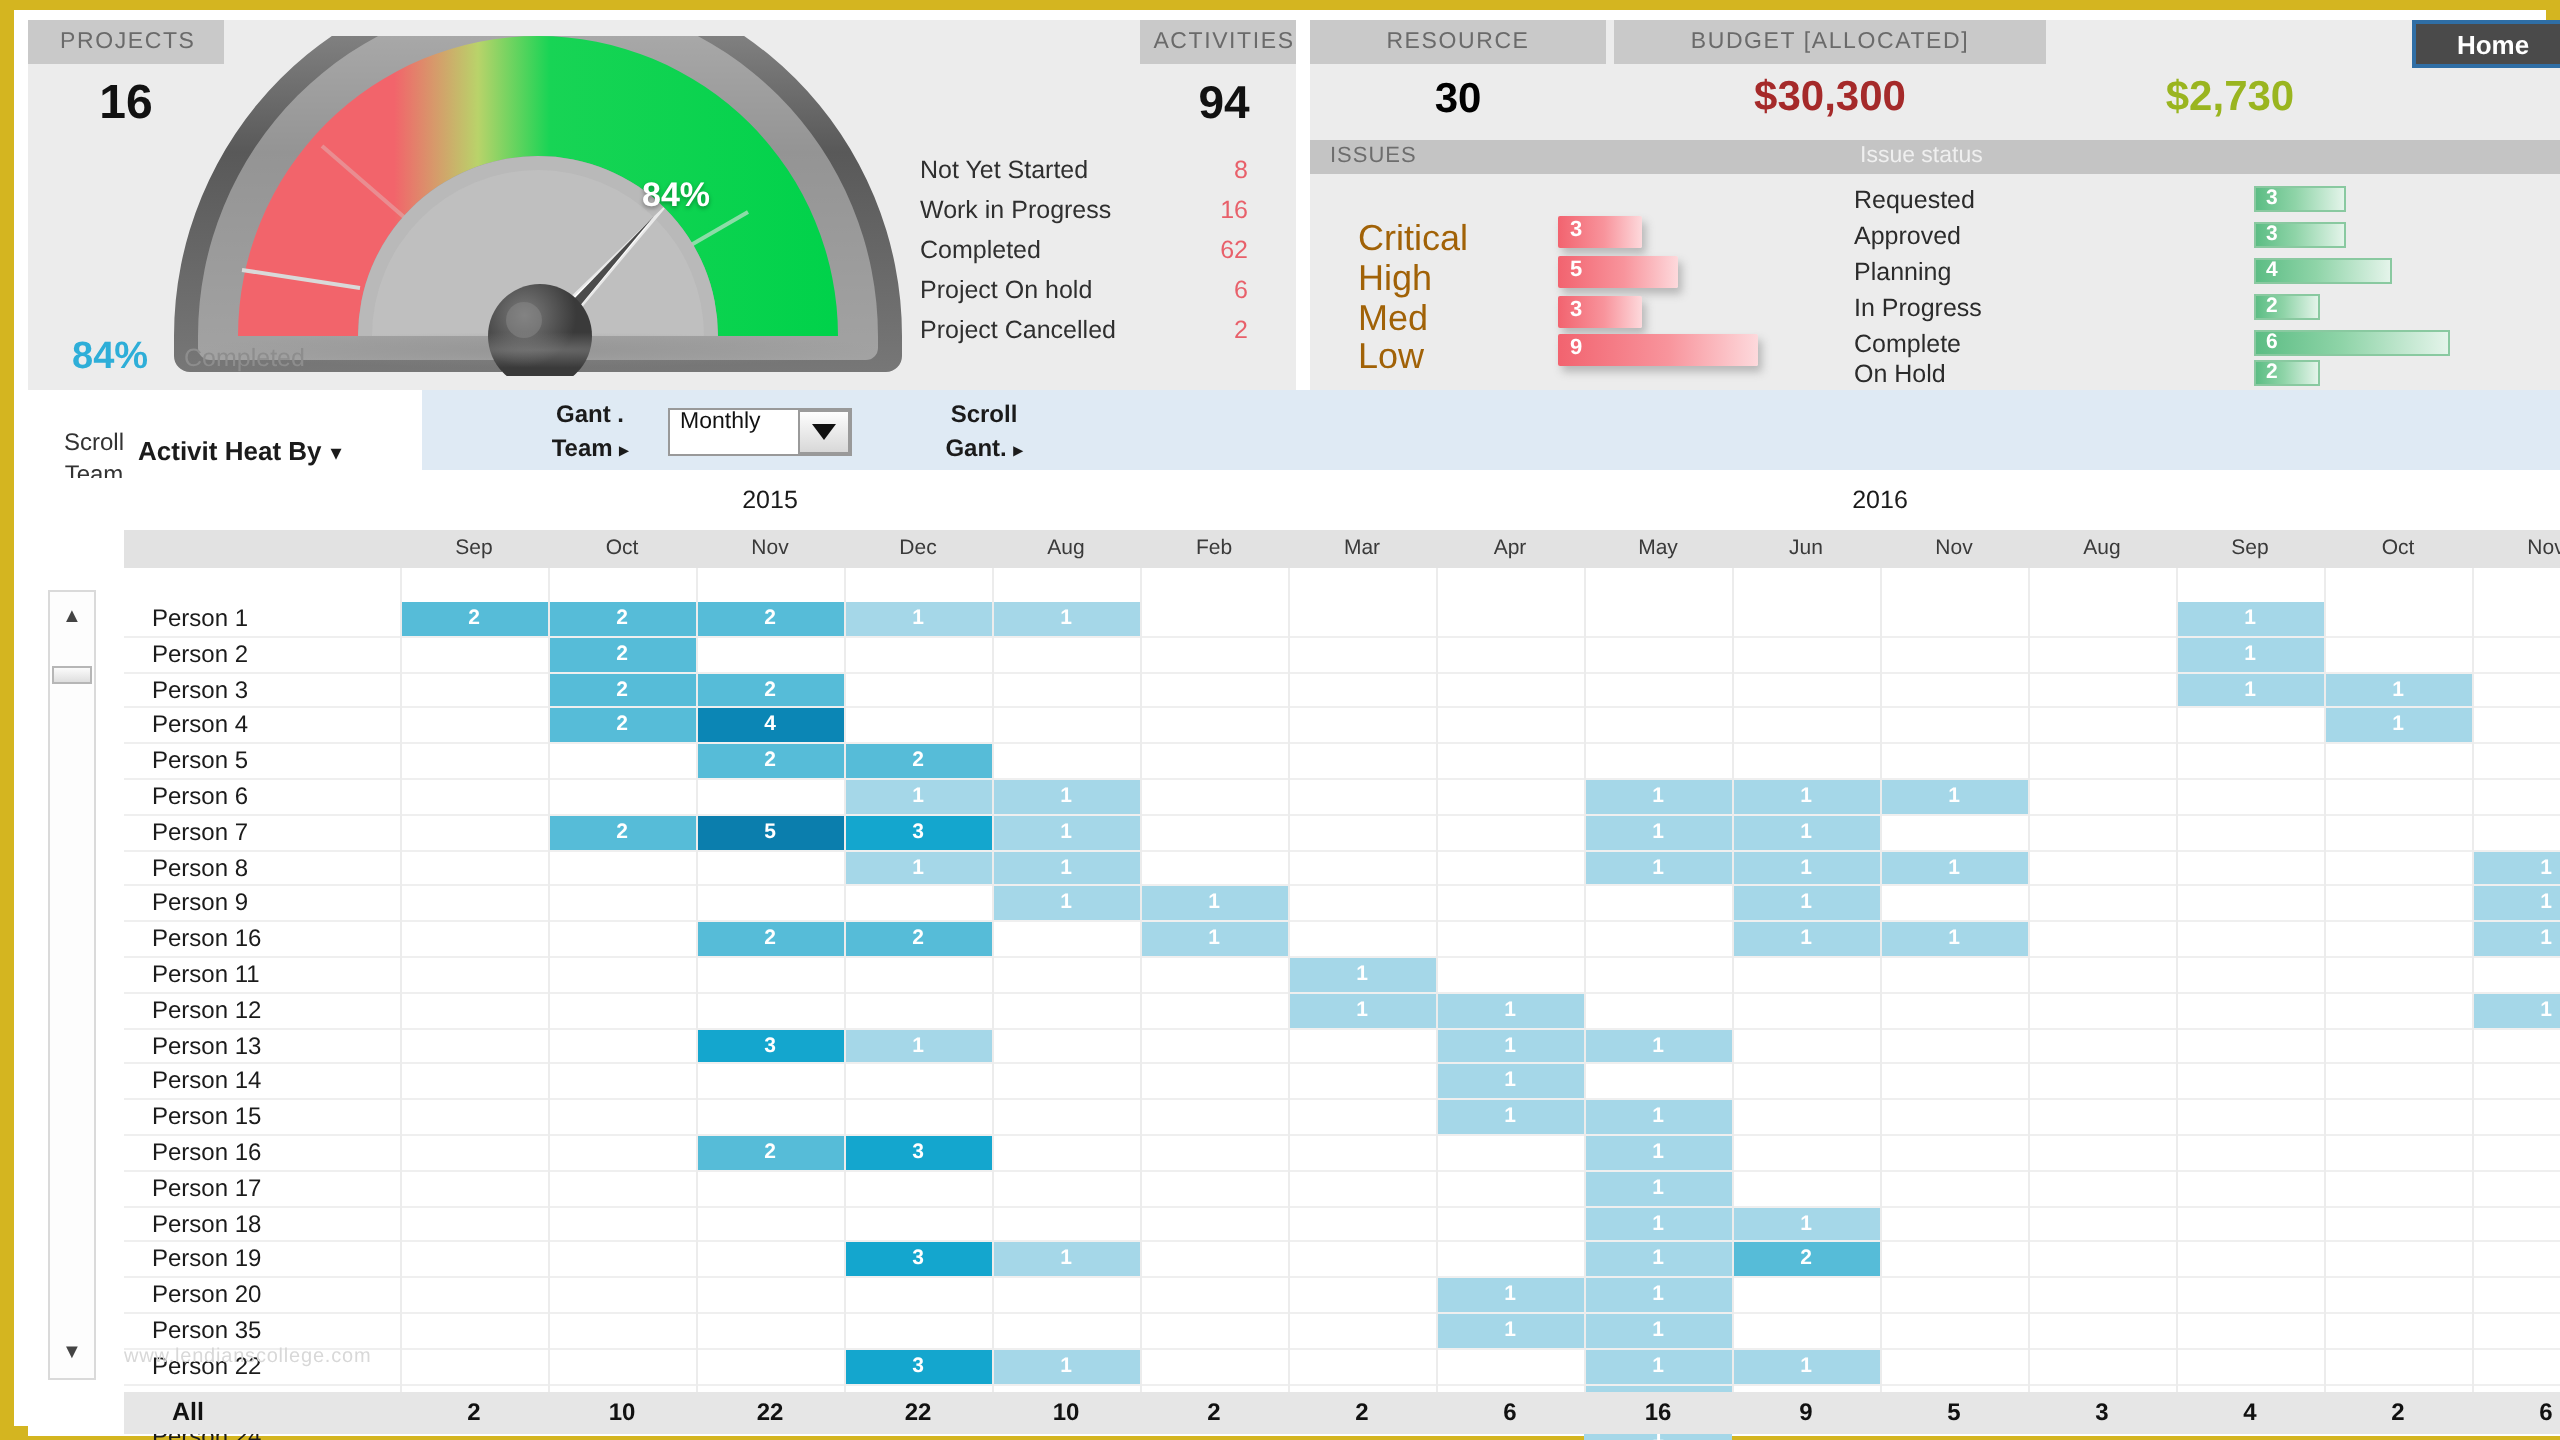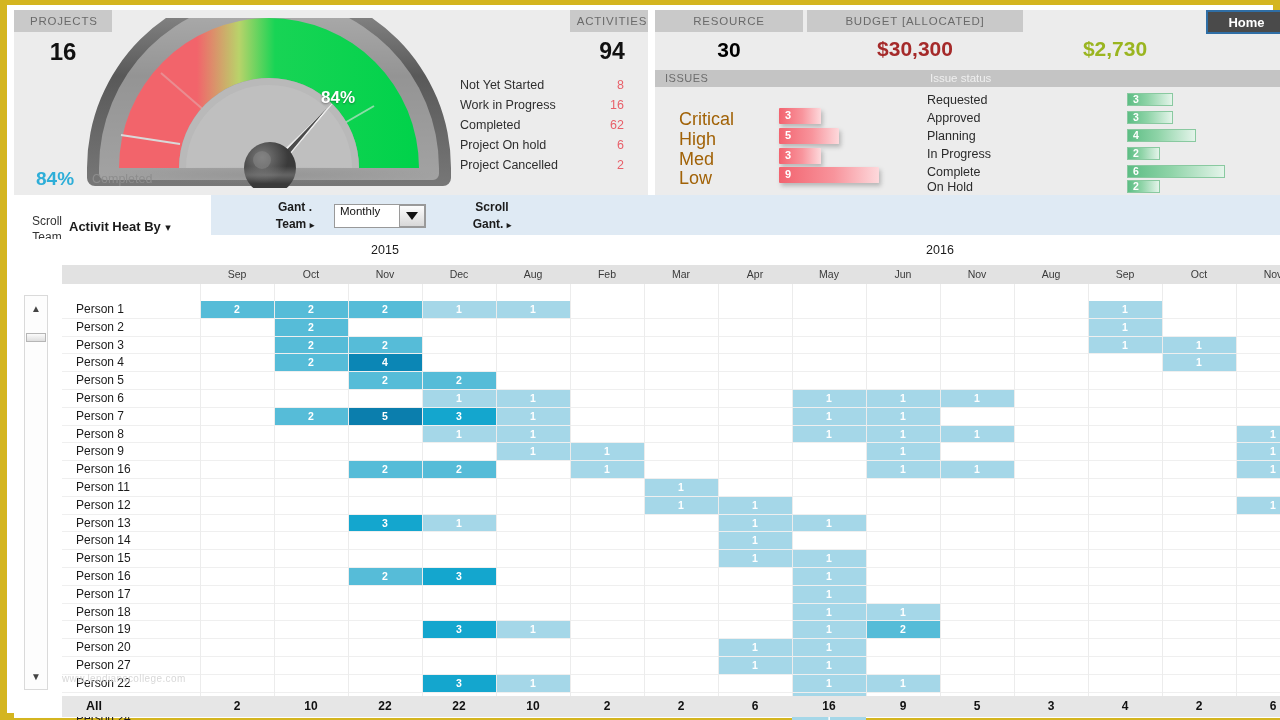--- a/index.html
+++ b/index.html
@@ -437,21 +437,21 @@
           <div class="gcell filled" style="left: 434px; background: rgb(165, 215, 232);">1</div>
           <div class="gcell filled" style="left: 730px; background: rgb(165, 215, 232);">1</div>
           <div class="gcell filled" style="left: 804px; background: rgb(86, 188, 216);">2</div>
         </div>
         <div class="grow">
           <span class="gname">Person 20</span>
           <div class="gcell filled" style="left: 656px; background: rgb(165, 215, 232);">1</div>
           <div class="gcell filled" style="left: 730px; background: rgb(165, 215, 232);">1</div>
         </div>
         <div class="grow">
-          <span class="gname">Person 27</span>
+          <span class="gname">Person 35</span>
           <div class="gcell filled" style="left: 656px; background: rgb(165, 215, 232);">1</div>
           <div class="gcell filled" style="left: 730px; background: rgb(165, 215, 232);">1</div>
         </div>
         <div class="grow">
           <span class="gname">Person 22</span>
           <div class="gcell filled" style="left: 360px; background: rgb(20, 166, 206);">3</div>
           <div class="gcell filled" style="left: 434px; background: rgb(165, 215, 232);">1</div>
           <div class="gcell filled" style="left: 730px; background: rgb(165, 215, 232);">1</div>
           <div class="gcell filled" style="left: 804px; background: rgb(165, 215, 232);">1</div>
         </div>

